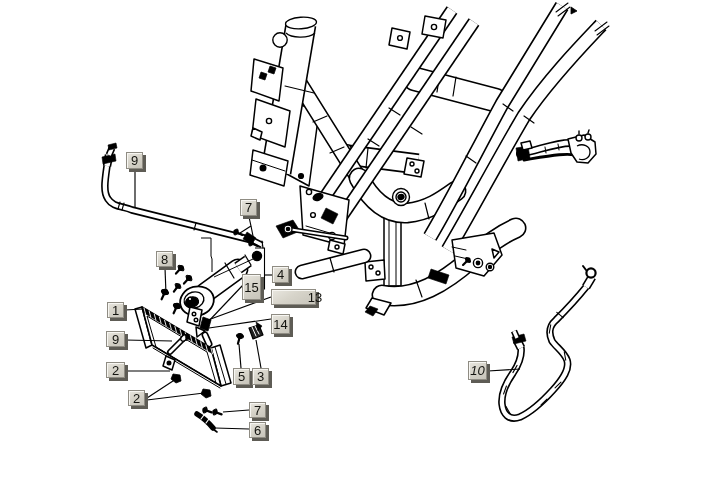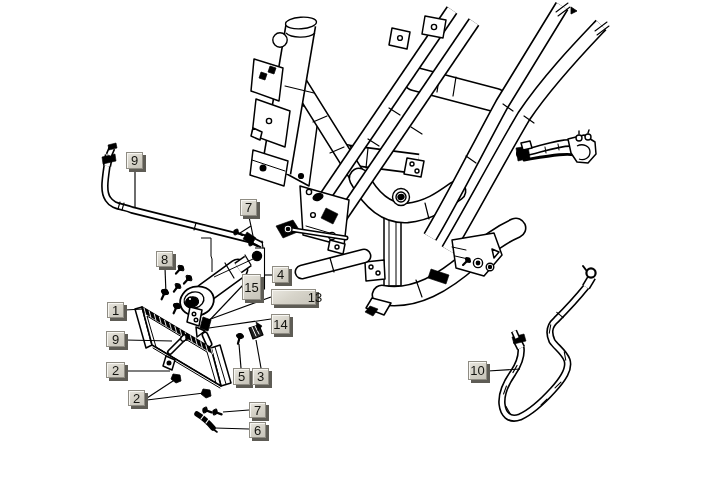--- a/index.html
+++ b/index.html
@@ -326,17 +326,17 @@
       </div>
       <div class="callout" style="left: 252px; top: 368px; width: 17px; height: 17px;">
         <span>3</span>
       </div>
       <div class="callout" style="left: 249px; top: 402px; width: 17px; height: 16px;">
         <span>7</span>
       </div>
       <div class="callout" style="left: 249px; top: 422px; width: 17px; height: 16px;">
         <span>6</span>
       </div>
-      <div class="callout" style="left: 468px; top: 361px; width: 19px; height: 19px;">
+      <div class="callout" style="left: 468px; top: 361px; width: 19px; height: 19px; font-style: italic;">
         <span>10</span>
       </div>
     </div>
 </div>
 
 </body></html>

